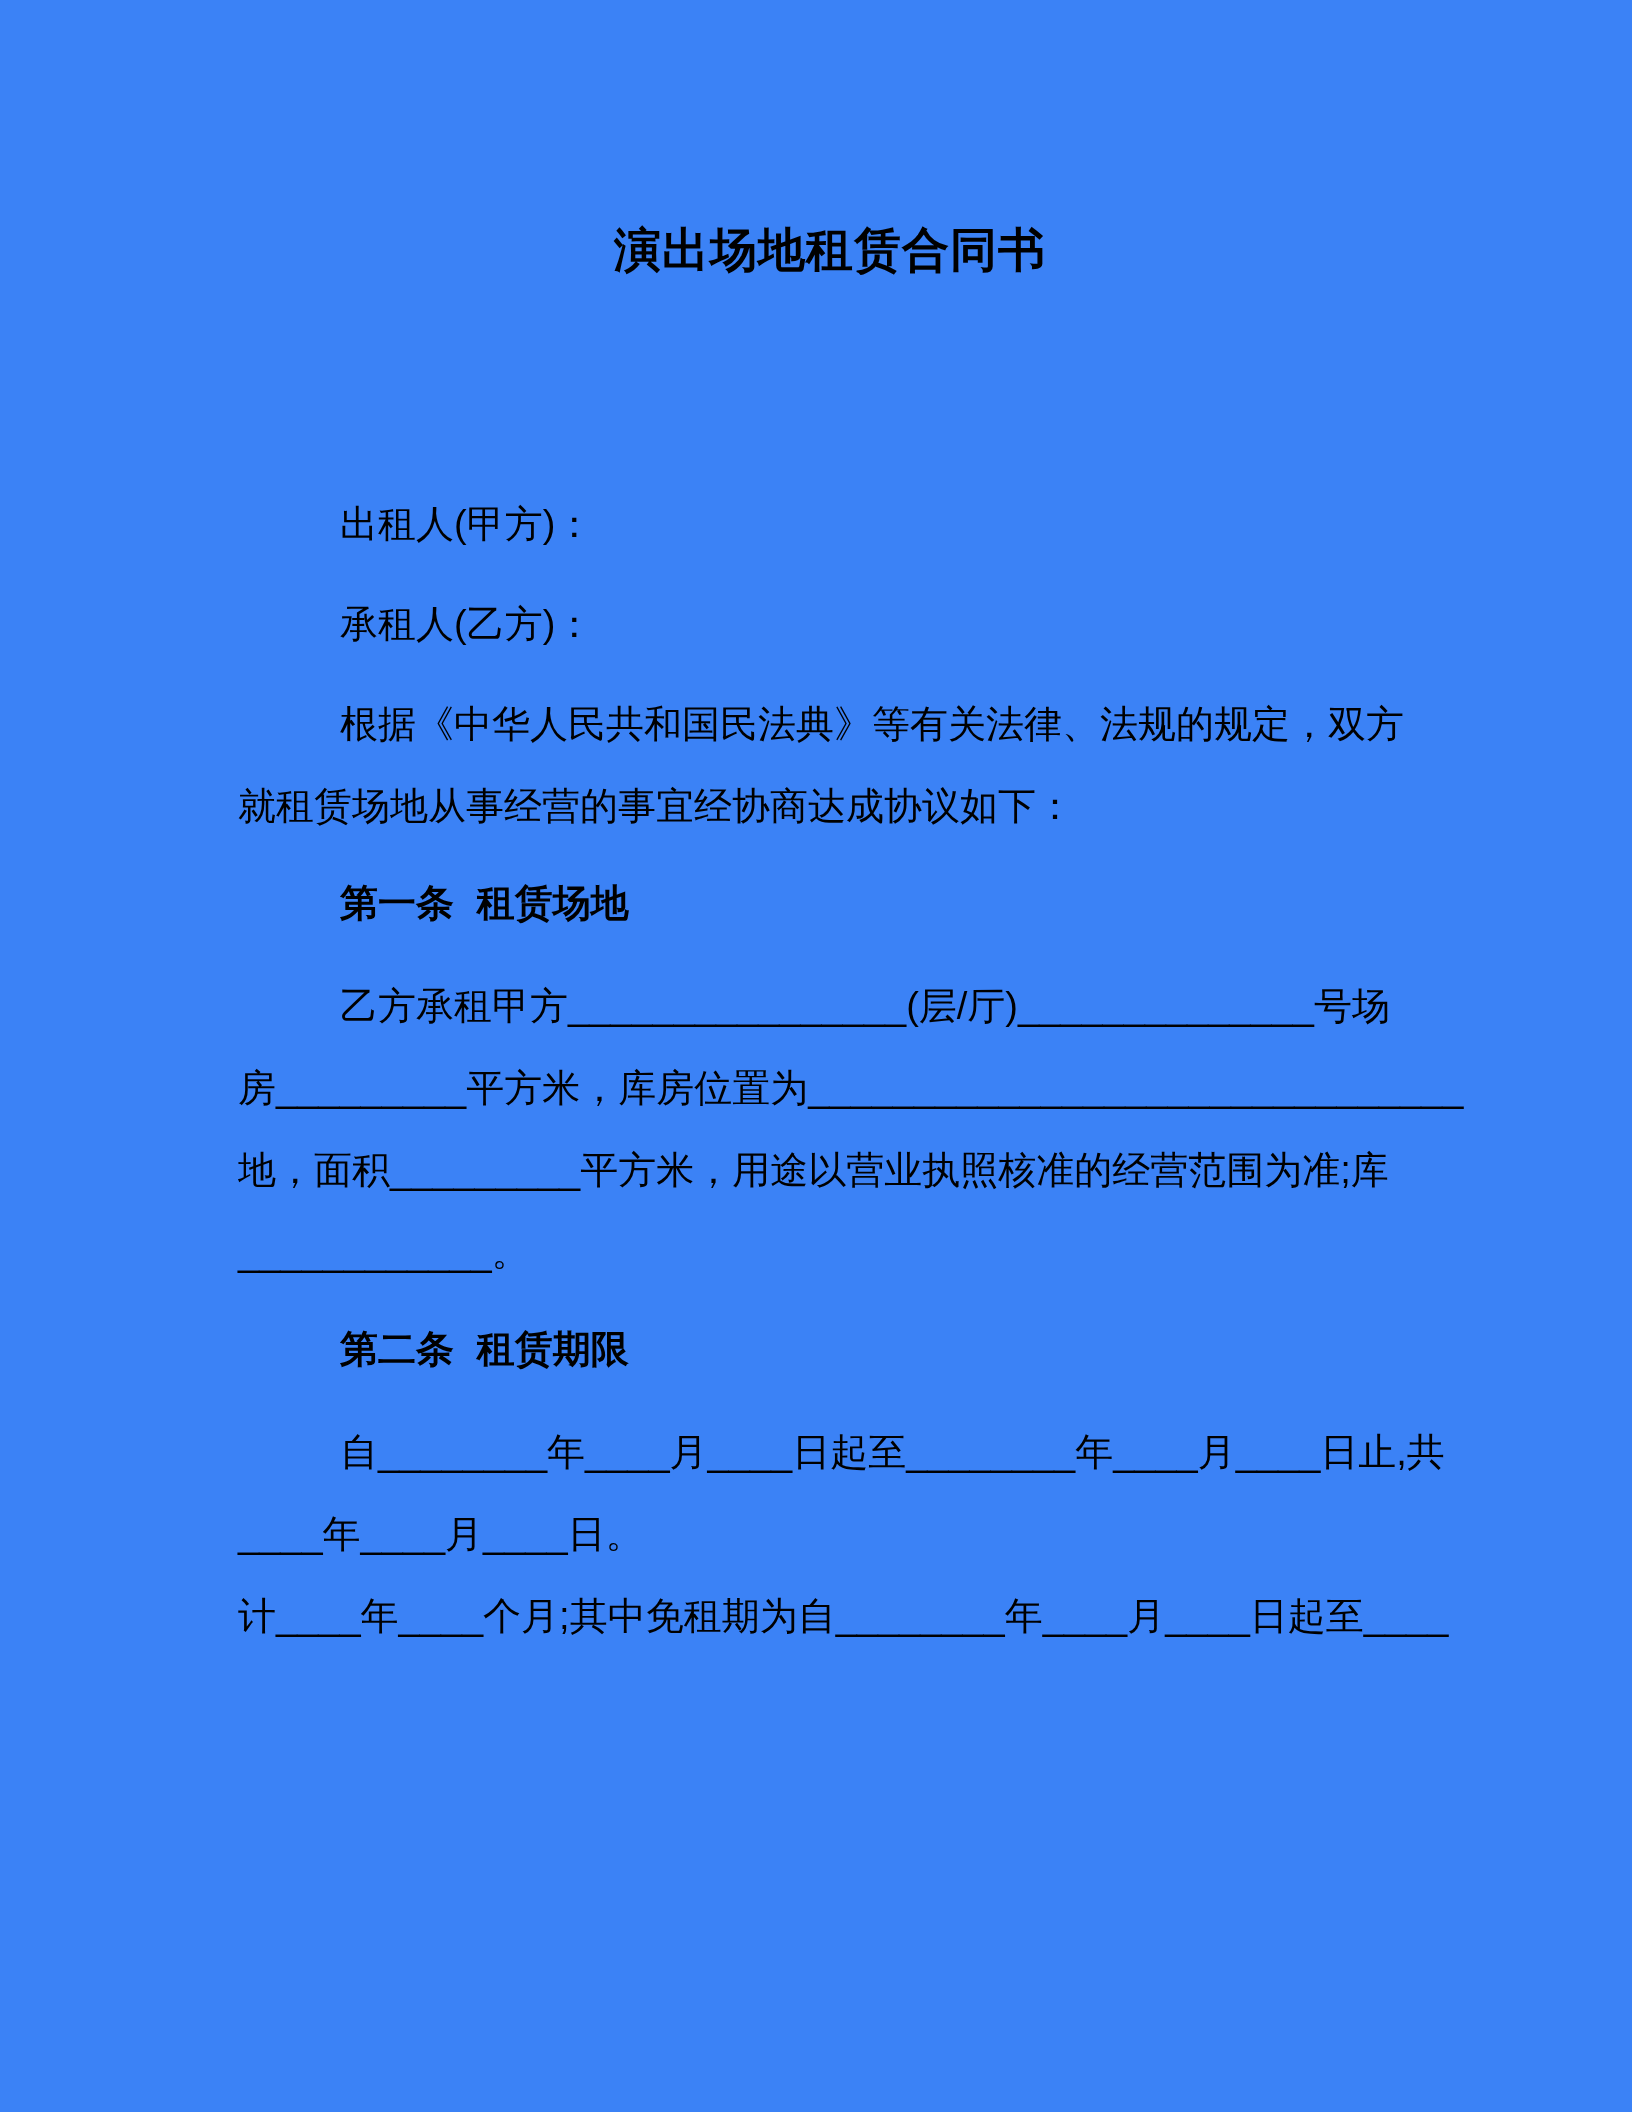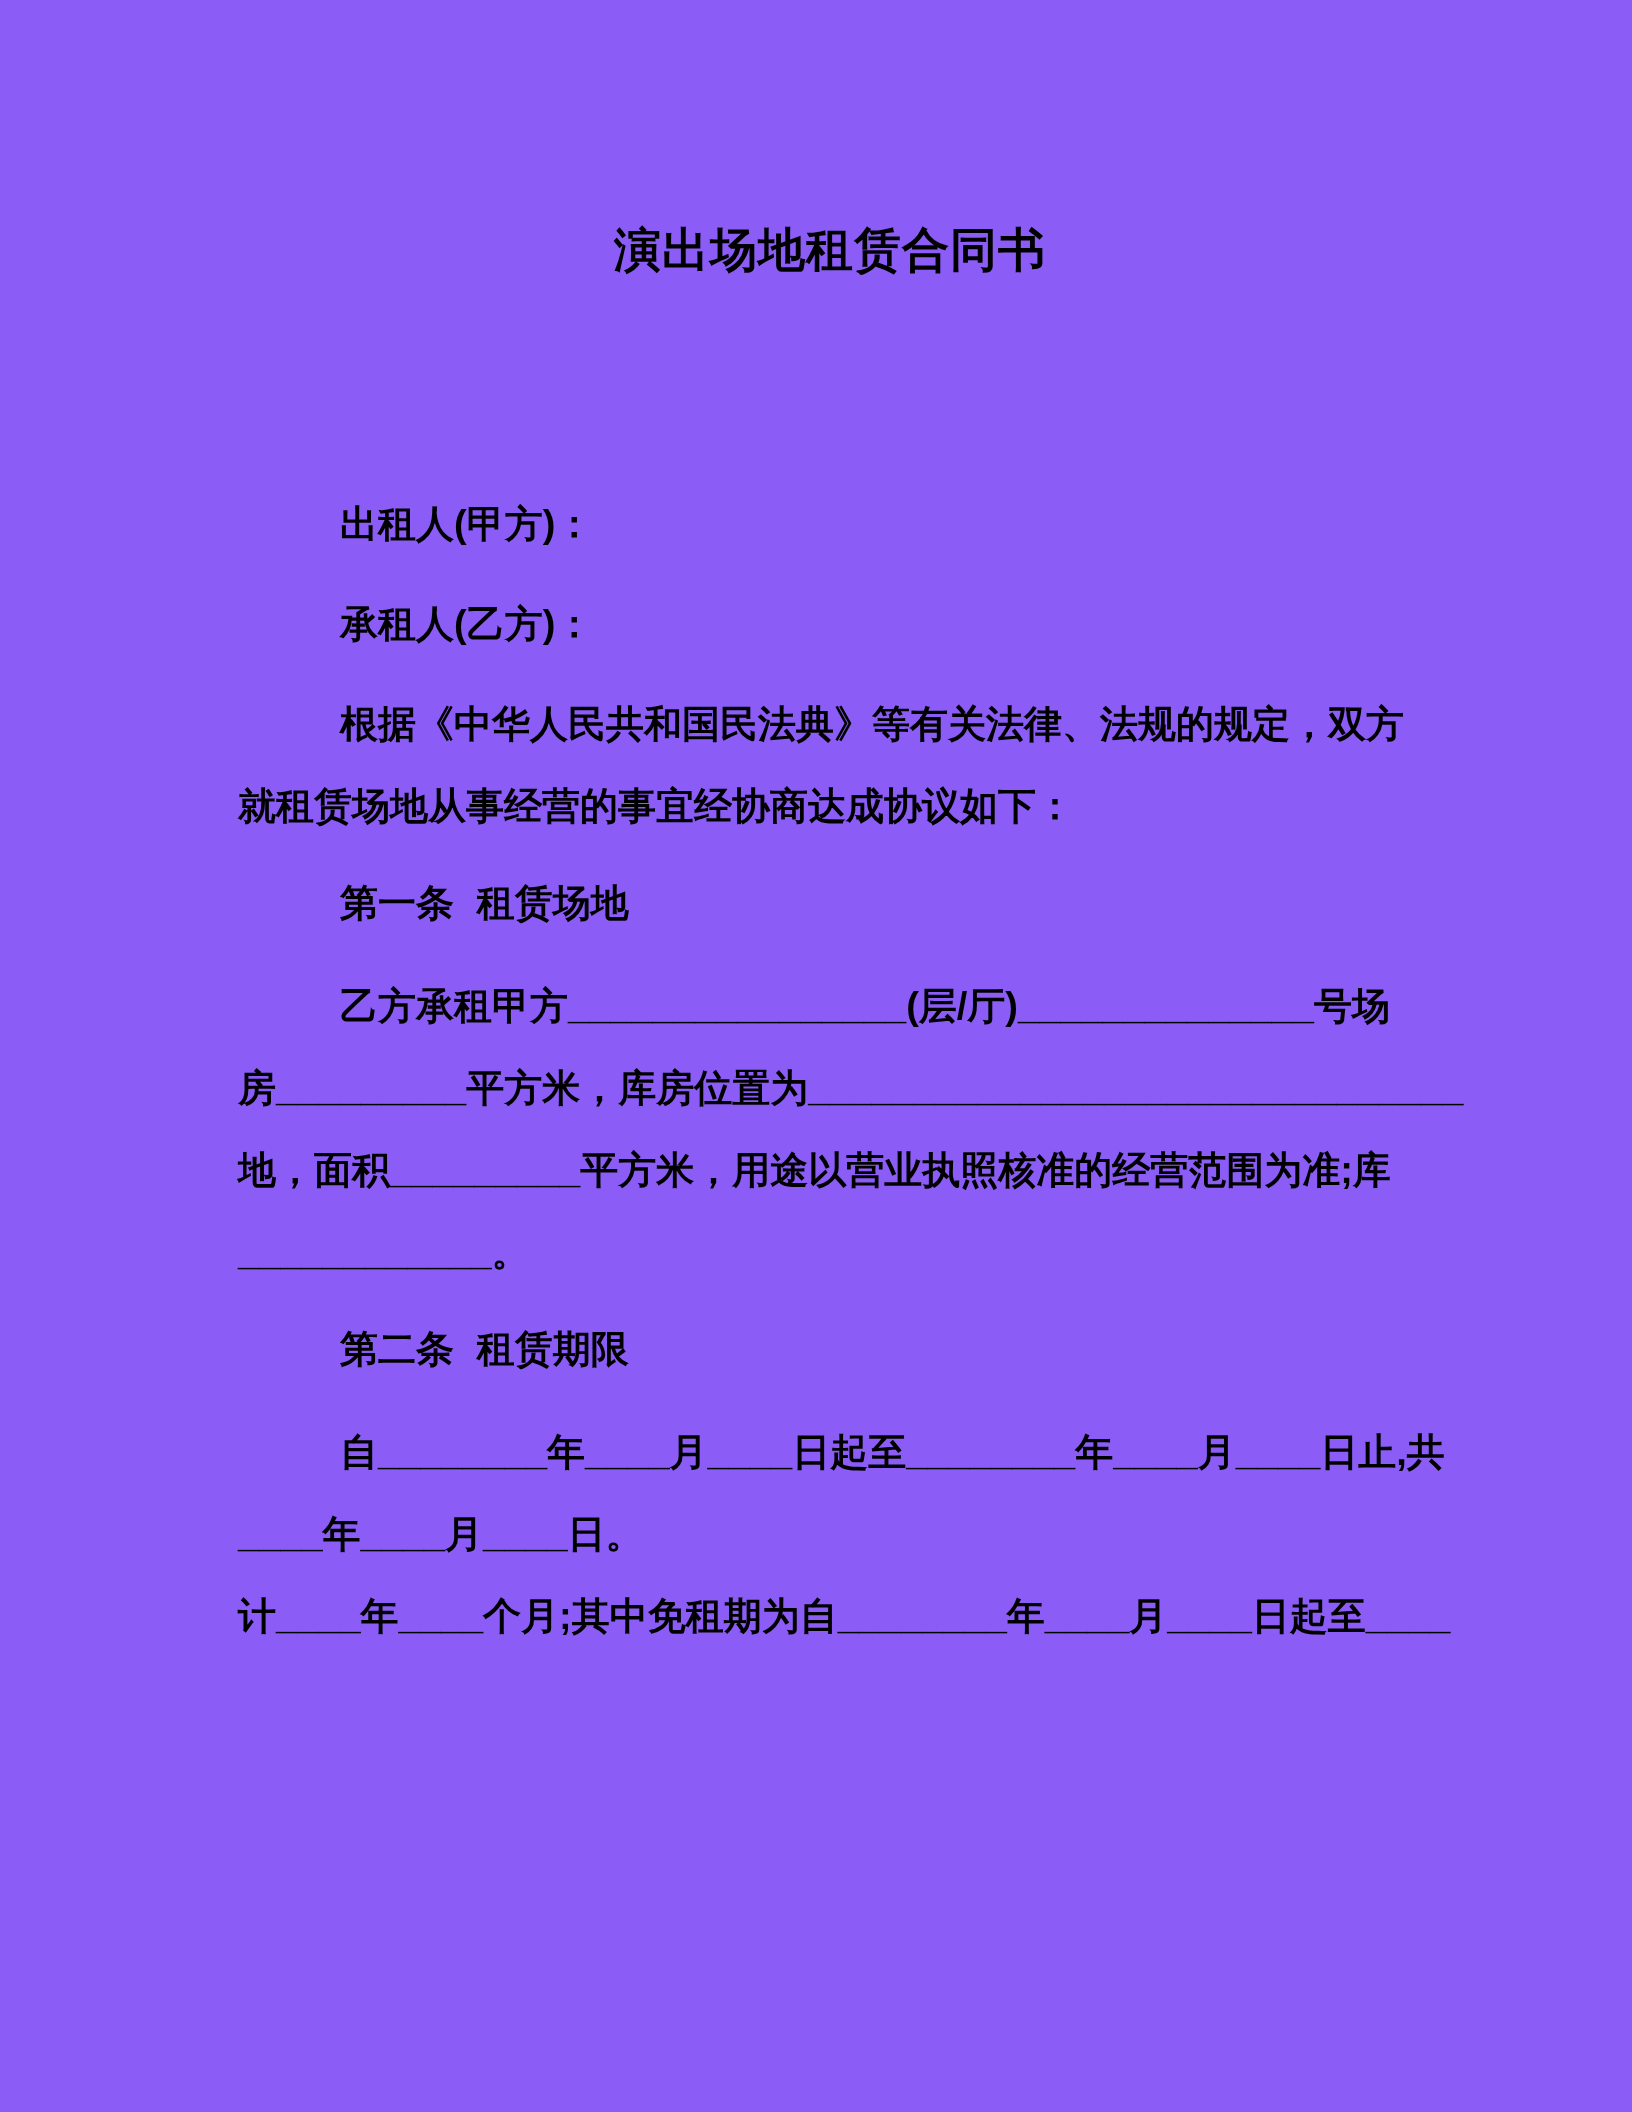--- a/index.html
+++ b/index.html
@@ -4,42 +4,42 @@
 <style>
   html, body {
     margin: 0;
     padding: 0;
     background: #ffffff;
   }
   .page {
     position: relative;
     width: 1632px;
     height: 2112px;
-    background: #8b5cf6;
+    background: #3b82f6;
     box-sizing: border-box;
     padding: 0 210px 0 238px;
     overflow: hidden;
     font-family: "Liberation Sans", sans-serif;
     font-weight: 700;
     color: #000000;
     font-size: 38px;
   }
   .title {
     margin: 200px 0 0 0;
     font-size: 47px;
     line-height: 100px;
     text-align: center;
     font-weight: 700;
     letter-spacing: 1px;
   }
   .ln {
     margin: 0;
     line-height: 82px;
     white-space: nowrap;
-    font-weight: 700;
+    font-weight: 400;
   }
   .ind { text-indent: 102px; }
   .gap { margin-top: 18px; }
   .first-body { margin-top: 183px; }
   .gap-lg { margin-top: 42px; }
   .heading { font-weight: 700; font-family: Liberation Mono, monospace; }
 </style>
 </head>
 <body>
 

